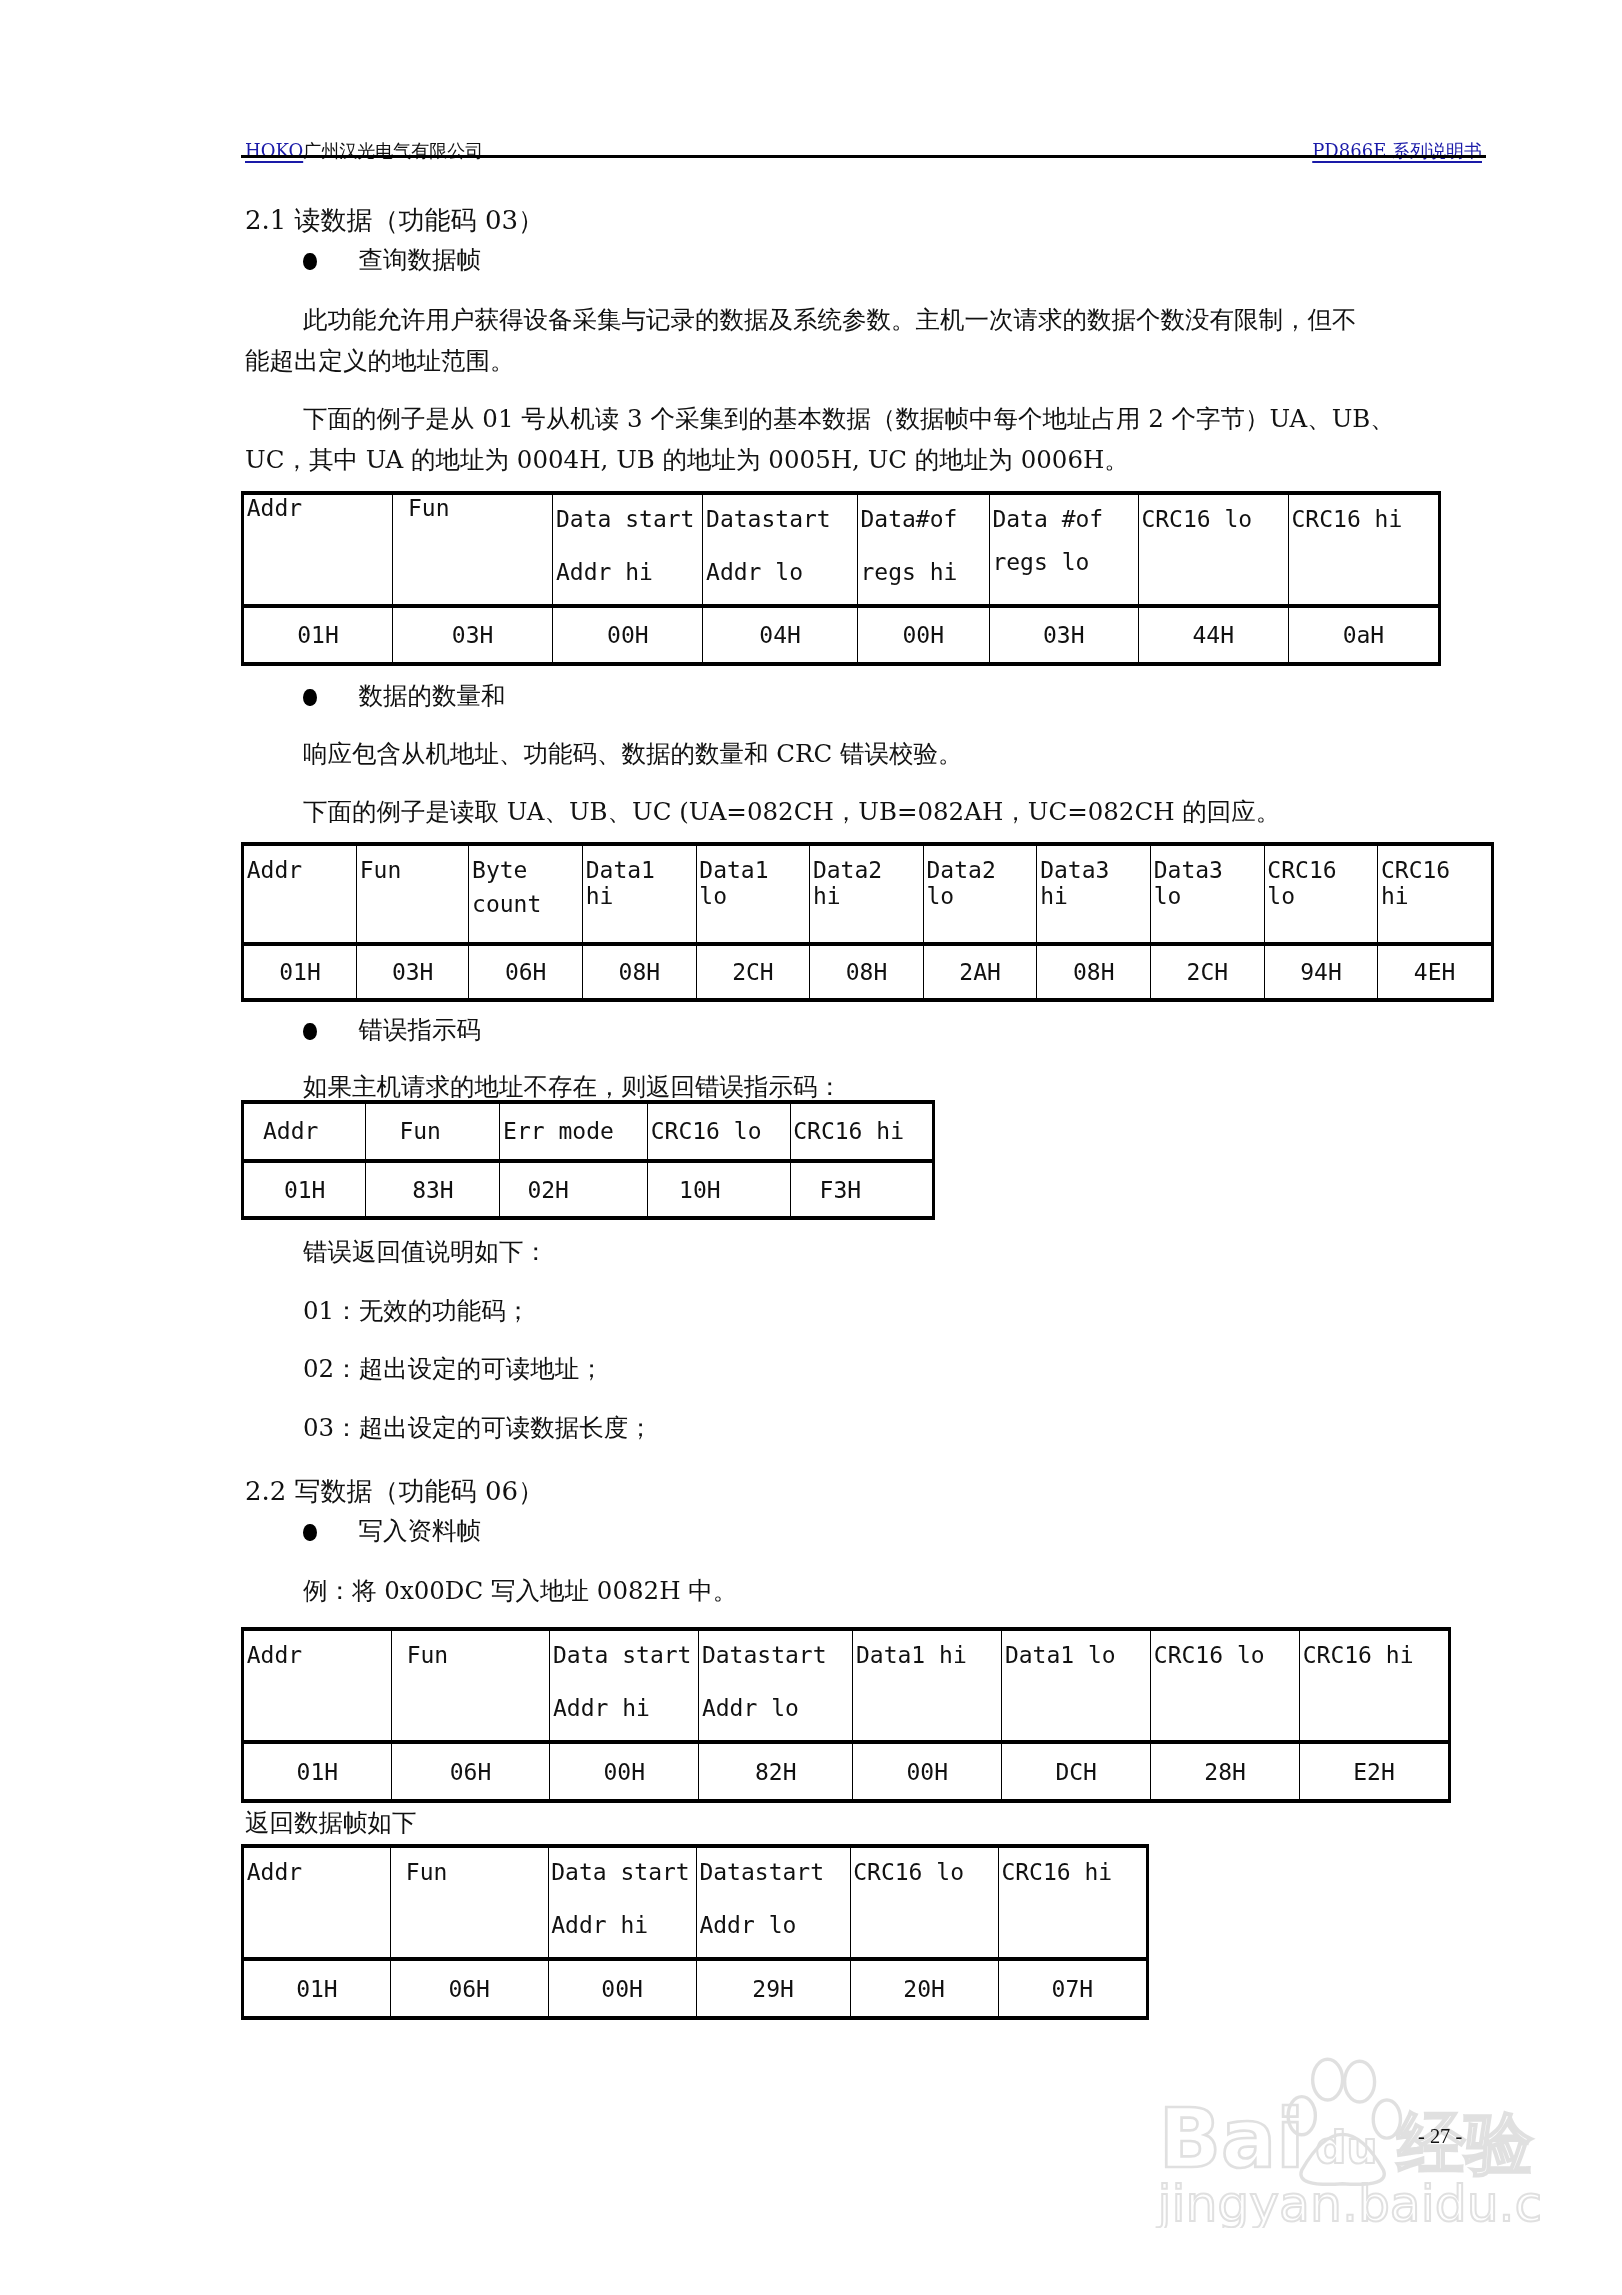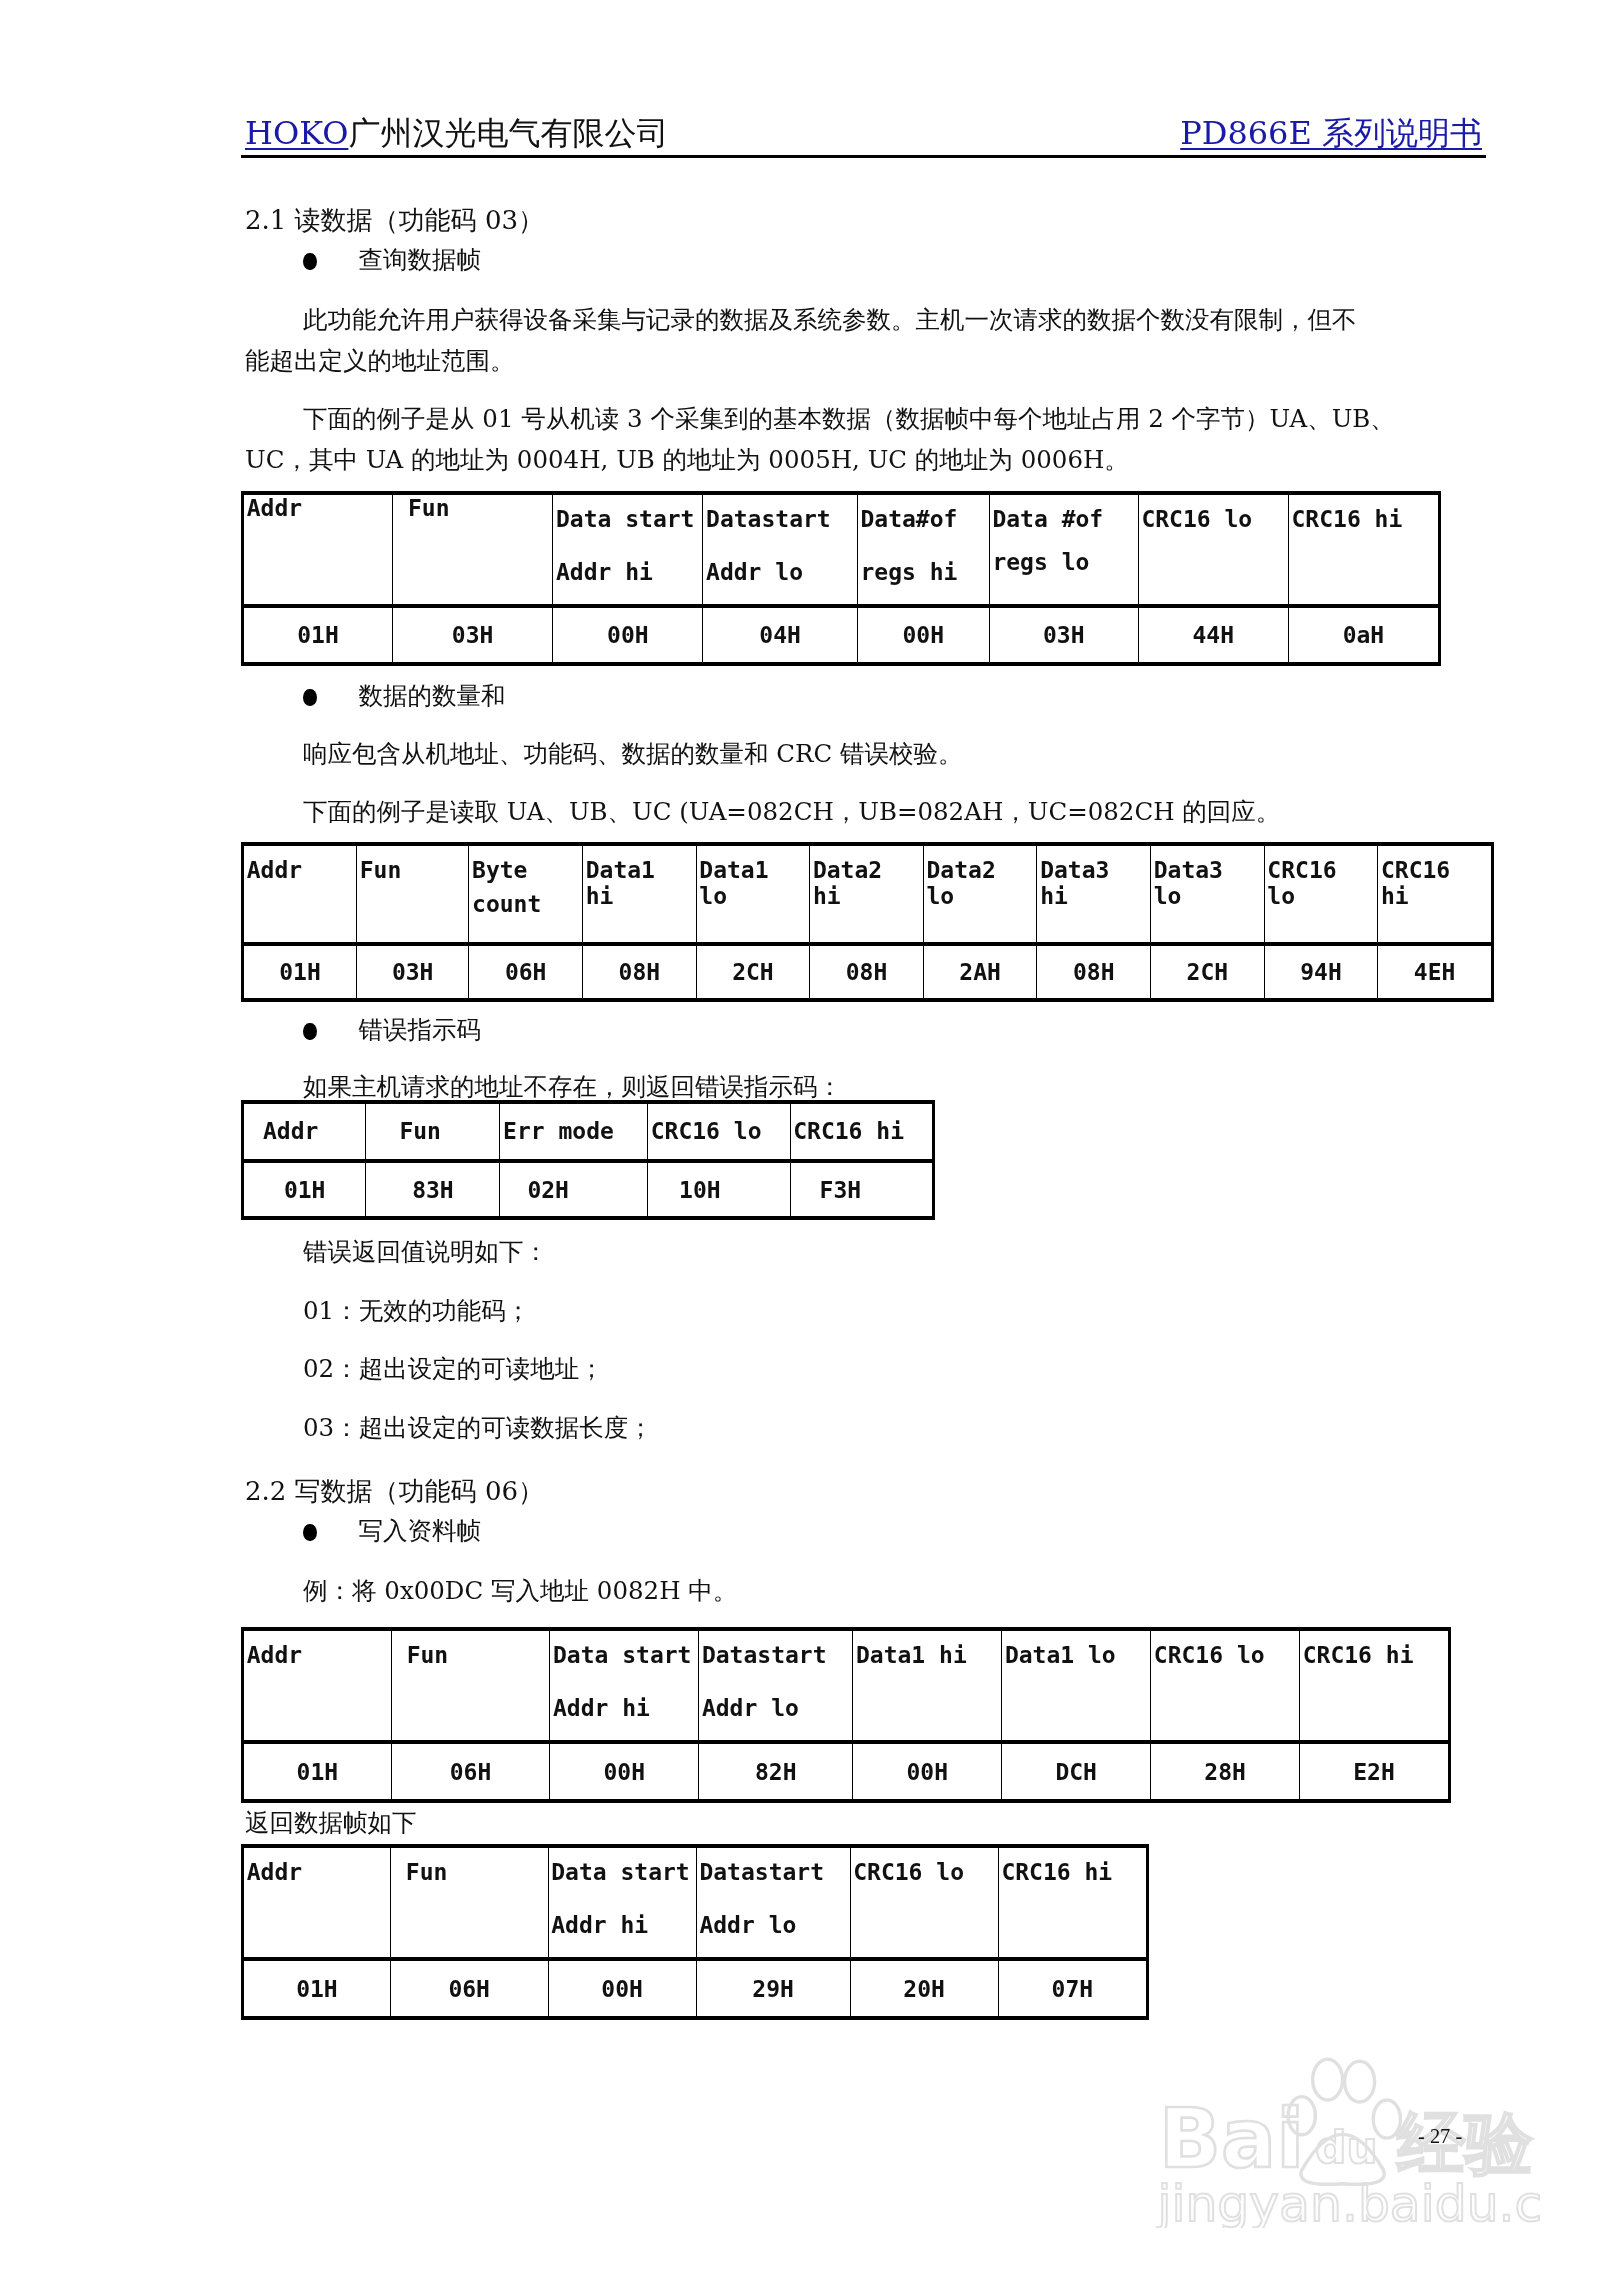--- a/index.html
+++ b/index.html
@@ -1,33 +1,33 @@
 <!DOCTYPE html>
 <html style="font-size:11px"><head>
 <meta charset="utf-8">
 <style>
   html, body { margin:0; padding:0; background:#ffffff; }
   body { width:1622px; height:2295px; position:relative; overflow:hidden;
          font-family:"DejaVu Serif","Liberation Serif",serif; color:#111; }
   .abs { position:absolute; white-space:nowrap; }
-  .hdr-left, .hdr-right { font-size:32px; top:116px; line-height:35px; }
+  .hdr-left, .hdr-right { font-size:18px; top:133px; line-height:35px; }
   .hdr-left { left:245px; }
   .hdr-right { right:140px; color:#1a1aa8; }
   .brand { color:#1a1aa8; text-decoration:underline; text-decoration-thickness:2px; text-underline-offset:4.1px; }
   .hdr-rule { left:241px; top:155px; width:1245px; height:3.4px; background:#000; }
   .h2 { font-size:26px; left:245px; line-height:34px; }
   .bullet { font-size:24.5px; line-height:33px; left:303px; }
   .bullet .dot { display:inline-block; width:13.6px; height:17.7px; border-radius:50%; background:#000; vertical-align:middle; margin-right:42px; }
   .para { font-size:24.5px; line-height:33px; }
   .ind { left:303px; }
   .noind { left:245px; }
   table.frame { position:absolute; border-collapse:collapse; font-family:"DejaVu Sans Mono","Liberation Mono",monospace; font-size:23px; }
   table.frame td { border:1.4px solid #000; padding:0 2.7px; vertical-align:top; }
   table.frame tr.head td { border-bottom:4.1px solid #000; }
-  table.frame { border-top:4.1px solid #000; border-bottom:4.1px solid #000; border-left:3.4px solid #000; border-right:3.4px solid #000;font-weight:bold; }
+  table.frame { border-top:4.1px solid #000; border-bottom:4.1px solid #000; border-left:3.4px solid #000; border-right:3.4px solid #000; }
   table.frame td.val { text-align:center; vertical-align:middle; }
   .hline { display:block; }
   .watermark { left:1152px; top:2051px; width:388px; height:177px; opacity:0.25; }
   .pagenum { font-size:20.4px; left:1418px; top:2125px; font-family:"Liberation Serif",serif; }
 </style>
 </head>
 <body>
 
 <div class="abs hdr-left">
   <span class="brand">HOKO</span><span>广州汉光电气有限公司</span>

